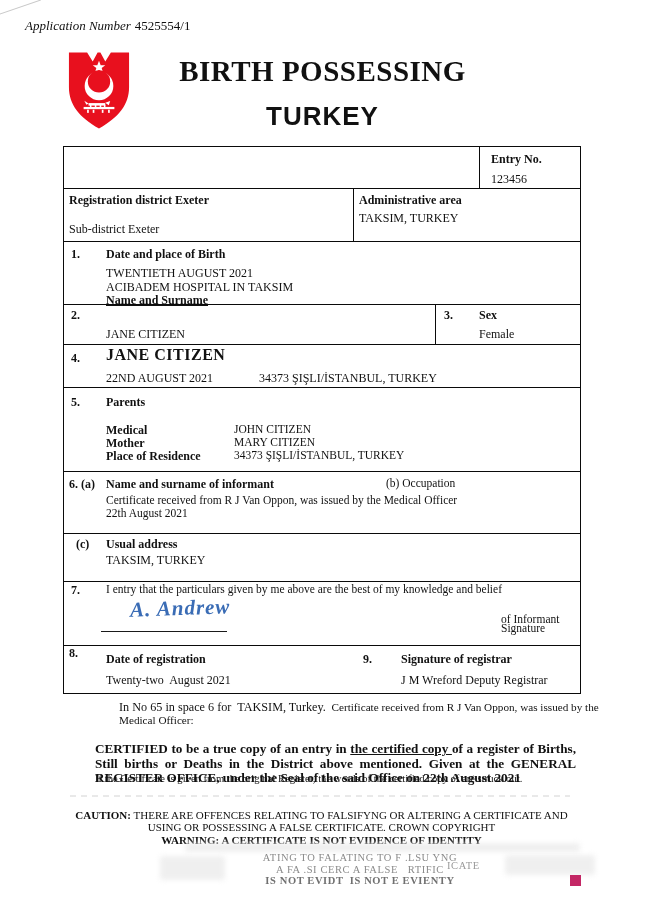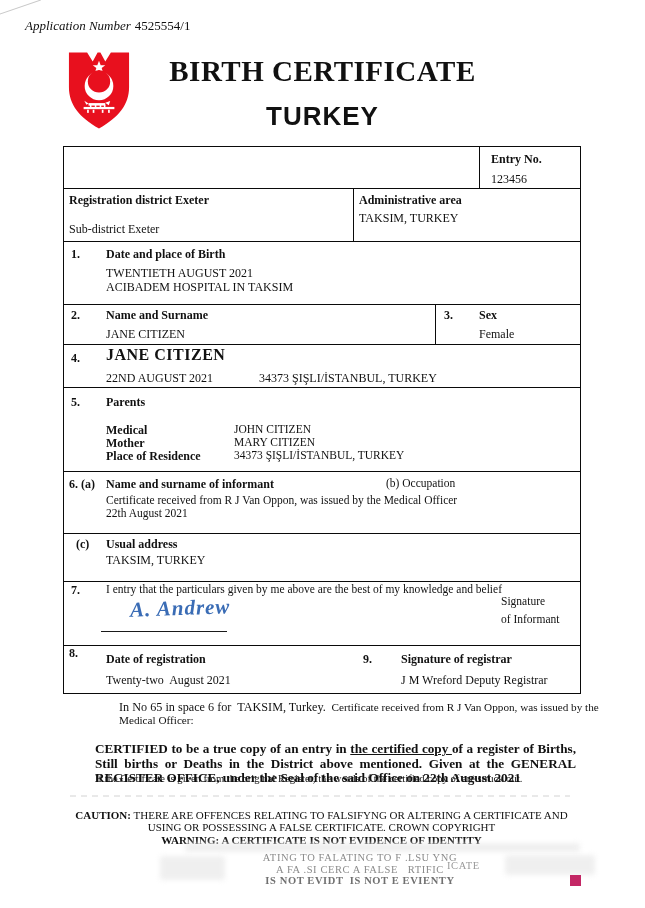--- a/index.html
+++ b/index.html
@@ -68,21 +68,21 @@
     <rect x="37" y="77" width="2.2" height="4" fill="#fff"></rect>
     <rect x="44" y="77" width="2.2" height="4" fill="#fff"></rect>
     <rect x="51" y="77" width="2.2" height="4" fill="#fff"></rect>
     <rect x="57" y="77" width="2.2" height="4" fill="#fff"></rect>
     <rect x="33" y="84" width="2.4" height="4.5" fill="#fff"></rect>
     <rect x="41" y="84" width="2.4" height="4.5" fill="#fff"></rect>
     <rect x="54" y="84" width="2.4" height="4.5" fill="#fff"></rect>
     <rect x="63" y="84" width="2.4" height="4.5" fill="#fff"></rect>
   </svg>
 
-  <div class="abs title">BIRTH CERTIFICATE</div>
+  <div class="abs title">BIRTH POSSESSING</div>
   <div class="abs subtitle">TURKEY</div>
 
   <div class="abs tbl">
 
     <div class="abs hline" style="top:41px;"></div>
     <div class="abs hline" style="top:94px;"></div>
     <div class="abs hline" style="top:157px;"></div>
     <div class="abs hline" style="top:197px;"></div>
     <div class="abs hline" style="top:240px;"></div>
     <div class="abs hline" style="top:324px;"></div>
@@ -101,21 +101,21 @@
     <div class="abs cell-val" style="left:5px;top:75px;">Sub-district Exeter</div>
     <div class="abs cell-label" style="left:295px;top:46px;">Administrative area</div>
     <div class="abs cell-val" style="left:295px;top:64px;">TAKSIM, TURKEY</div>
 
     <div class="abs cell-num" style="left:7px;top:100px;">1.</div>
     <div class="abs cell-label" style="left:42px;top:100px;">Date and place of Birth</div>
     <div class="abs cell-val" style="left:42px;top:119px;">TWENTIETH AUGUST 2021</div>
     <div class="abs cell-val" style="left:42px;top:133px;">ACIBADEM HOSPITAL IN TAKSIM</div>
 
     <div class="abs cell-num" style="left:7px;top:161px;">2.</div>
-    <div class="abs cell-label" style="left:42px;top:161px;">Name and Surname</div>
+    <div class="abs cell-label" style="left:42px;top:146px;text-decoration:underline;">Name and Surname</div>
     <div class="abs cell-val" style="left:42px;top:180px;">JANE CITIZEN</div>
     <div class="abs cell-num" style="left:380px;top:161px;">3.</div>
     <div class="abs cell-label" style="left:415px;top:161px;">Sex</div>
     <div class="abs cell-val" style="left:415px;top:180px;">Female</div>
 
     <div class="abs cell-num" style="left:7px;top:204px;">4.</div>
     <div class="abs bigname" style="left:42px;top:199px;">JANE CITIZEN</div>
     <div class="abs cell-val" style="left:42px;top:224px;">22ND AUGUST 2021</div>
     <div class="abs cell-val" style="left:195px;top:224px;">34373 ŞIŞLI/İSTANBUL, TURKEY</div>
 
@@ -135,21 +135,21 @@
     <div class="abs cell-val-sm" style="left:42px;top:360px;">22th August 2021</div>
 
     <div class="abs cell-num" style="left:12px;top:390px;">(c)</div>
     <div class="abs cell-label" style="left:42px;top:390px;">Usual address</div>
     <div class="abs cell-val" style="left:42px;top:406px;">TAKSIM, TURKEY</div>
 
     <div class="abs cell-num" style="left:7px;top:436px;">7.</div>
     <div class="abs cell-val-sm" style="left:42px;top:436px;">I entry that the particulars given by me above are the best of my knowledge and belief</div>
     <div class="abs sig-script" style="left:66px;top:449px;">A. Andrew</div>
     <div class="abs sig-underline" style="left:37px;top:484px;width:126px;"></div>
-    <div class="abs cell-val-sm" style="left:437px;top:448px;">Signature</div>
+    <div class="abs cell-val-sm" style="left:437px;top:475px;">Signature</div>
     <div class="abs cell-val-sm" style="left:437px;top:466px;">of Informant</div>
 
     <div class="abs cell-num" style="left:5px;top:499px;">8.</div>
     <div class="abs cell-label" style="left:42px;top:505px;">Date of registration</div>
     <div class="abs cell-val pre" style="left:42px;top:526px;">Twenty-two  August 2021</div>
     <div class="abs cell-num" style="left:299px;top:505px;">9.</div>
     <div class="abs cell-label" style="left:337px;top:505px;">Signature of registrar</div>
     <div class="abs cell-val" style="left:337px;top:526px;">J M Wreford Deputy Registrar</div>
   </div>
 

